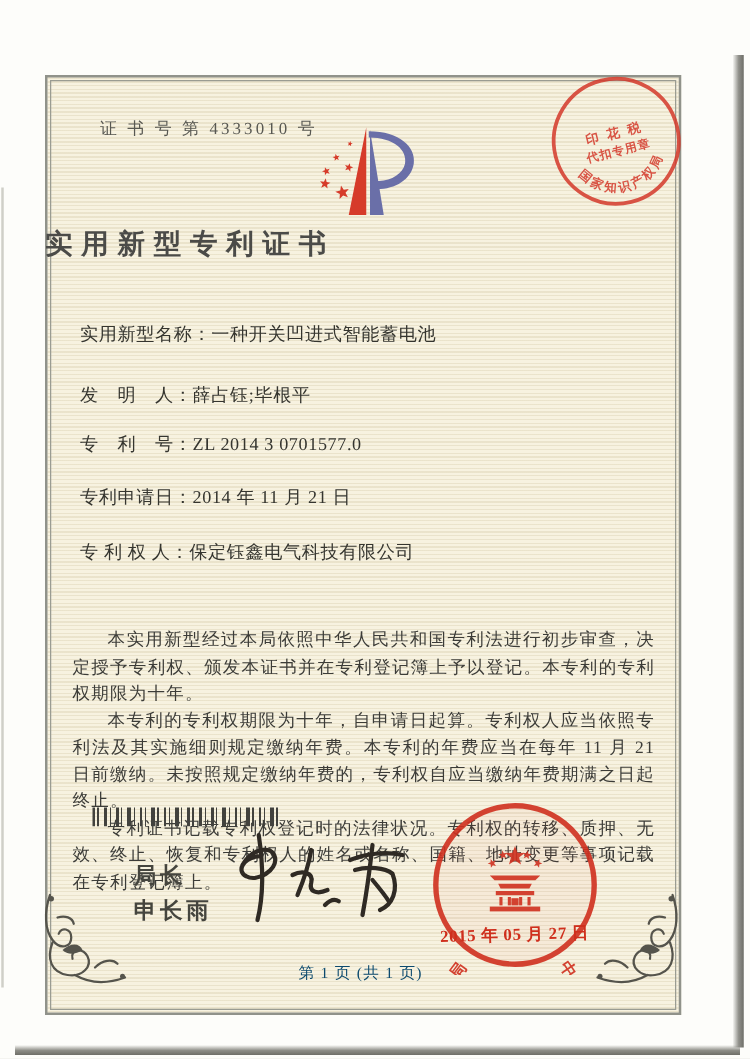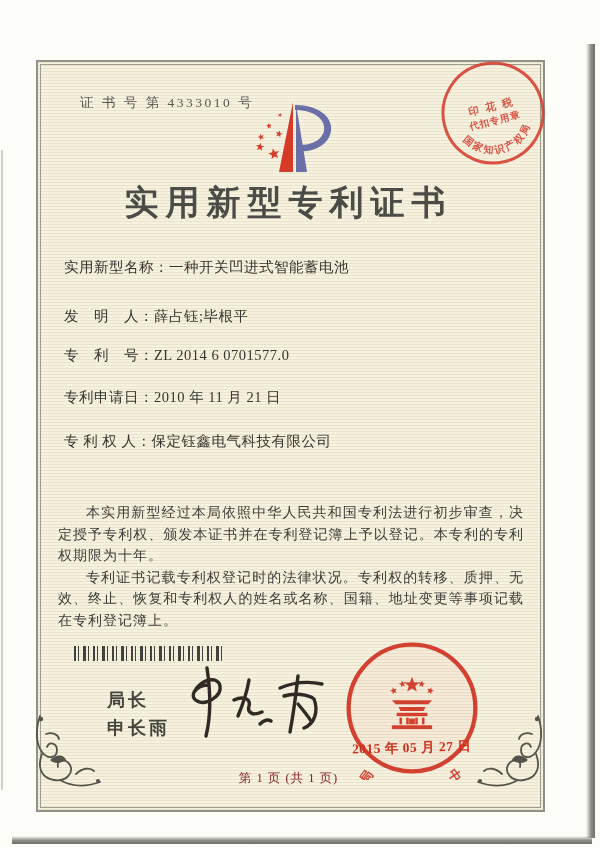--- a/index.html
+++ b/index.html
@@ -11,42 +11,42 @@
   .shadow-bottom{position:absolute;left:12px;top:836px;width:580px;height:8px;
     background:linear-gradient(180deg,rgba(130,130,122,0),#8d8d86 55%,#6e6e67);}
   .shadow-left{position:absolute;left:1px;top:150px;width:2px;height:640px;background:#cfcfc8;}
   
   .frame{position:absolute;left:36px;top:60px;width:505px;height:748px;
     border:2.5px solid #90928a;background-color:#f7f2e0;
     background-image:repeating-linear-gradient(0deg,rgba(205,193,156,.30) 0px,rgba(205,193,156,.30) 1px,rgba(255,255,255,0) 1px,rgba(255,255,255,0) 3px);}
   .frame::after{content:"";position:absolute;inset:2px;border:1px solid #9a9c92;pointer-events:none;}
   .cert-no{position:absolute;left:64px;top:94px;font-size:13.5px;letter-spacing:2.5px;color:#585852;margin-left:16px;}
   .logo{position:absolute;left:232px;top:96px;width:145px;height:88px;}
-  .title{position:absolute;left:36px;top:180px;width:505px;text-align:center;
-    font-size:34px;font-weight:700;letter-spacing:7px;color:#4b4b48;}
+  .title{position:absolute;left:36px;top:180px;width:505px;
+    font-size:22px;font-weight:700;letter-spacing:7px;color:#4b4b48;}
   .field{position:absolute;left:64px;font-size:14.5px;color:#35352f;letter-spacing:.5px;white-space:nowrap;}
   .f0{top:258px}.f1{top:307px}.f2{top:346px}.f3{top:388px}.f4{top:432px}.f5{top:474px}
   .paras{position:absolute;left:58px;top:502px;width:466px;font-size:14px;line-height:21.5px;
     color:#3c3c38;text-align:justify;letter-spacing:1px;}
   .paras p{margin:0;text-indent:2em;}
   .barcode{position:absolute;left:74px;top:646px;width:150px;height:15px;
     background:repeating-linear-gradient(90deg,#42423e 0 2px,transparent 2px 4px,#42423e 4px 5px,
       transparent 5px 9px,#42423e 9px 12px,transparent 12px 14px,#42423e 14px 15px,transparent 15px 19px);}
   .director{position:absolute;left:107px;font-size:18px;font-weight:600;letter-spacing:3px;color:#45453e;}
   .dt{top:688px}.dn{top:716px}
   .signature{position:absolute;left:172px;top:658px;width:170px;height:92px;}
   .main-seal{position:absolute;left:340px;top:636px;width:144px;height:144px;opacity:.9;}
   .seal-date{position:absolute;left:352px;top:739px;font-size:13.5px;font-weight:700;color:#cf2f1d;
     letter-spacing:.5px;transform:rotate(-1.5deg);white-space:nowrap;}
   .tax-stamp{position:absolute;left:436px;top:56px;width:114px;height:114px;transform:rotate(-14deg);opacity:.85;}
   .ornament{position:absolute;top:710px;width:74px;height:88px;}
   .orn-l{left:32px;}
   .orn-r{left:472px;transform:scaleX(-1);}
   .footer{position:absolute;left:36px;top:770px;width:505px;text-align:center;
-    font-size:12.5px;letter-spacing:1px;color:#7f1d1d;}
+    font-size:12.5px;letter-spacing:1px;color:#0c4a6e;}
   svg text{font-family:"Liberation Serif","DejaVu Serif",serif;}
 </style>
 </head>
 <body>
 
 <div id="page">
 
   <svg width="0" height="0" style="position:absolute" aria-hidden="true">
     <defs>
       <path id="star5" d="M0,-10 L2.47,-3.4 L9.51,-3.09 L3.99,1.3 L5.88,8.09 L0,4.2 L-5.88,8.09 L-3.99,1.3 L-9.51,-3.09 L-2.47,-3.4 Z"></path>
@@ -70,26 +70,27 @@
     <g fill="#6a6fa8">
       <path d="M64,8 L64,76 L75,76 Z"></path>
       <path d="M63,9 C88,9 101,22 99,35 C97,49 81,57 65,55 L65,48 C78,51 90,44 92,35 C94,24 83,14 63,14 Z"></path>
     </g>
   </svg>
 
   <div class="title">实用新型专利证书</div>
 
   <div class="field f0"><span>实用新型名称：</span><span>一种开关凹进式智能蓄电池</span></div>
   <div class="field f1"><span>发　明　人：</span><span>薛占钰;毕根平</span></div>
-  <div class="field f2"><span>专　利　号：</span><span>ZL 2014 6 0701577.0</span></div>
-  <div class="field f3"><span>专利申请日：</span><span>2010 年 11 月 21 日</span></div>
+  <div class="field f2"><span>专　利　号：</span><span>ZL 2014 3 0701577.0</span></div>
+  <div class="field f3"><span>专利申请日：</span><span>2014 年 11 月 21 日</span></div>
   <div class="field f4"><span>专 利 权 人：</span><span>保定钰鑫电气科技有限公司</span></div>
 
   <div class="paras">
     <p>本实用新型经过本局依照中华人民共和国专利法进行初步审查，决定授予专利权、颁发本证书并在专利登记簿上予以登记。本专利的专利权期限为十年。</p>
+    <p>本专利的专利权期限为十年，自申请日起算。专利权人应当依照专利法及其实施细则规定缴纳年费。本专利的年费应当在每年 11 月 21 日前缴纳。未按照规定缴纳年费的，专利权自应当缴纳年费期满之日起终止。</p>
     <p>专利证书记载专利权登记时的法律状况。专利权的转移、质押、无效、终止、恢复和专利权人的姓名或名称、国籍、地址变更等事项记载在专利登记簿上。</p>
   </div>
 
   <div class="barcode"></div>
 
   <div class="director dt">局长</div>
   <div class="director dn">申长雨</div>
 
   <svg class="signature" viewBox="0 0 170 92">
     <g fill="none" stroke="#2f2a24" stroke-width="3.4" stroke-linecap="round" stroke-linejoin="round">

